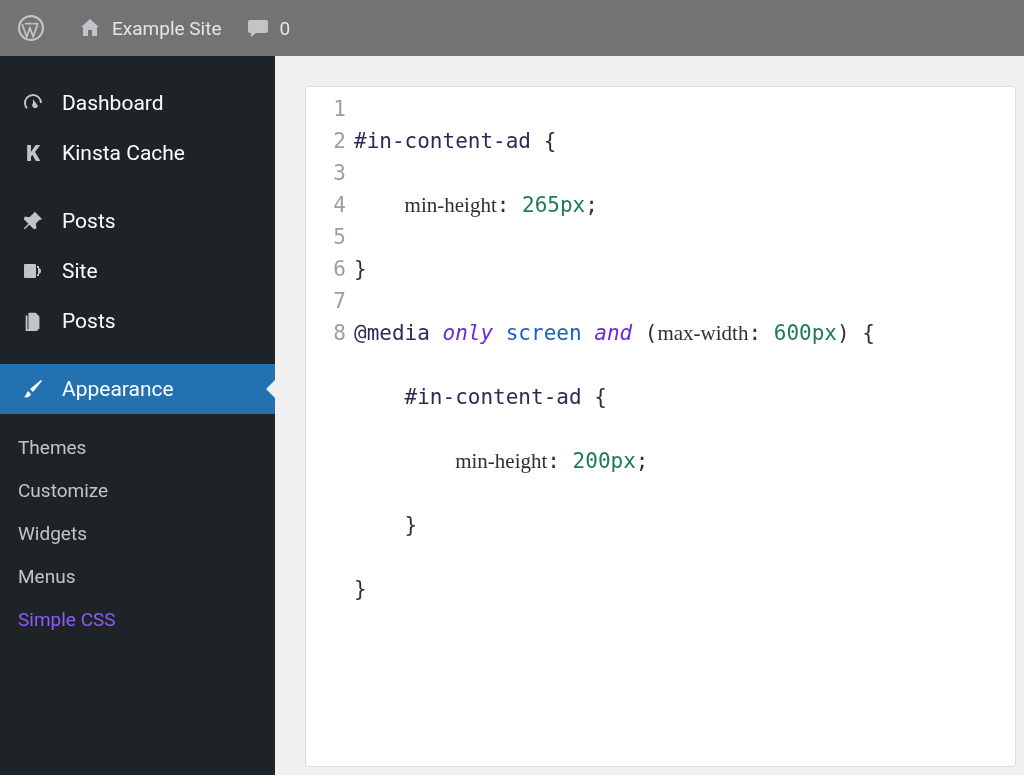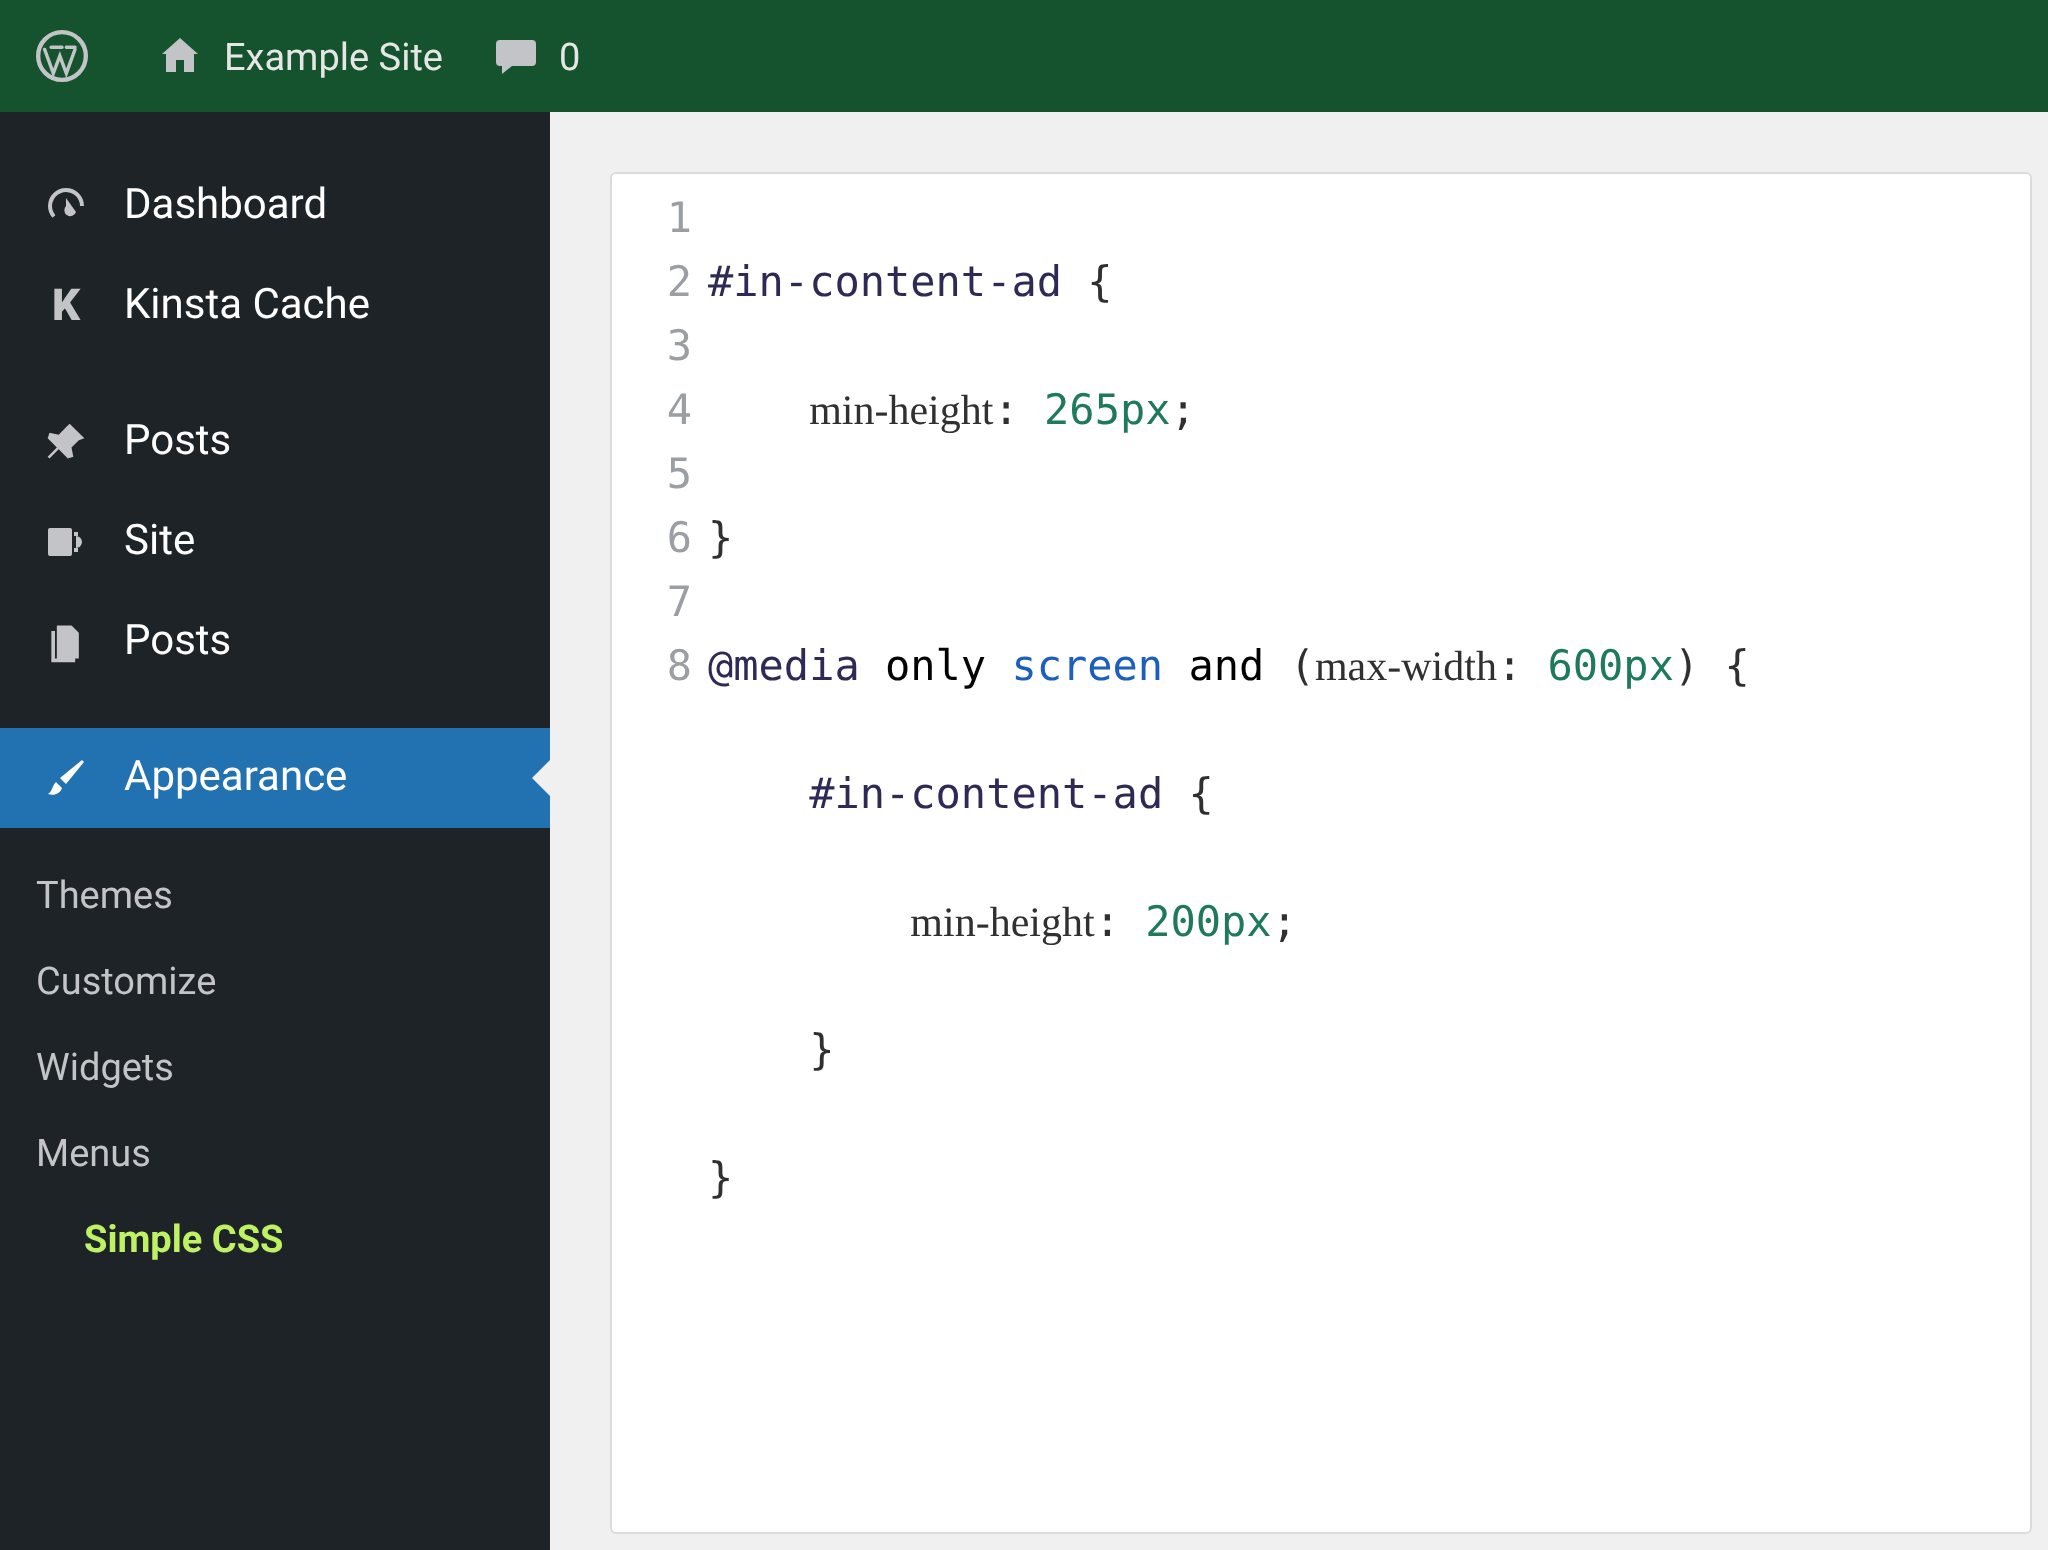--- a/index.html
+++ b/index.html
@@ -1,39 +1,39 @@
 <!DOCTYPE html>
 <html><head>
 <meta charset="utf-8">
 <style>
   * { box-sizing: border-box; margin: 0; padding: 0; }
   html, body { width: 1024px; height: 775px; overflow: hidden; font-family: -apple-system, BlinkMacSystemFont, "Segoe UI", Roboto, sans-serif; }
   body { display: flex; flex-direction: column; background: #f0f0f1; }
-  .adminbar { height: 56px; background: #14532d; display: flex; align-items: center; color: #c3c4c7; padding: 0 6px; }
+  .adminbar { height: 56px; background: #737373; display: flex; align-items: center; color: #c3c4c7; padding: 0 6px; }
   .adminbar .item { display: flex; align-items: center; height: 100%; padding: 0 12px; font-size: 19px; color: #e6e6e6; cursor: pointer; }
   .adminbar .item .ab-icon { margin-right: 10px; display:inline-flex; }
   .layout { display:flex; flex:1; min-height:0; }
   .sidebar { width:275px; background:#1d2327; color:#c3c4c7; display:flex; flex-direction:column; padding-top:22px; }
   .menu-item { display:flex; align-items:center; height:50px; padding:0 18px; font-size:21px; color:#ffffff; cursor:pointer; }
   .menu-item .mi-icon { width:30px; margin-right:14px; display:inline-flex; justify-content:center; align-items:center; }
   .menu-item.current { background:#2271b1; color:#fff; position:relative; }
   .menu-item.current::after { content:""; position:absolute; right:-1px; top:50%; margin-top:-10px; border:10px solid transparent; border-right-color:#f0f0f1; }
   .menu-group-spacer { height:18px; }
   .submenu { padding:12px 0 4px 18px; display:flex; flex-direction:column; }
   .submenu .sub-item { padding:10px 0; font-size:19px; color:#c3c4c7; cursor:pointer; }
-  .submenu .sub-item.current { color:#bef264; font-weight:700;margin-left:24px; }
+  .submenu .sub-item.current { color:#8b5cf6; font-weight:400; }
   .content { flex:1; background:#f0f0f1; padding:30px 8px 8px 30px; min-height:0; }
   .editor { background:#ffffff; border:1px solid #dcdcde; border-radius:3px; height:100%; display:flex; font-family: "SFMono-Regular", Menlo, Consolas, monospace; font-size:21px; line-height:32px; }
   .gutter { width:48px; padding:6px 8px 6px 0; text-align:right; color:#9b9ea3; user-select:none; }
   .gutter div { height:32px; }
   .code { padding:6px 0; white-space:pre; color:#303030; cursor:text; }
   .tk-sel  { color:#2f2a55; }
   .tk-prop { color:#303030;font-family:Liberation Serif, serif; }
   .tk-num  { color:#1f7a5c; }
-  .tk-kw   { color:#000000; }
+  .tk-kw   { color:#6d28d9;font-style:italic; }
   .tk-ident{ color:#1d5fbf; }
   .tk-p    { color:#303030; }
 </style>
 </head>
 <body>
 
 <div class="adminbar">
   <div class="item">
     <span class="ab-icon">
       <svg width="26" height="26" viewBox="0 0 24 24" fill="none">

